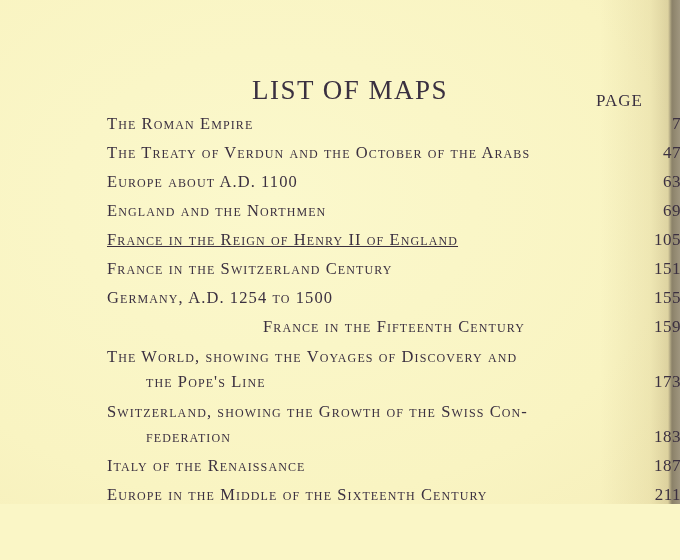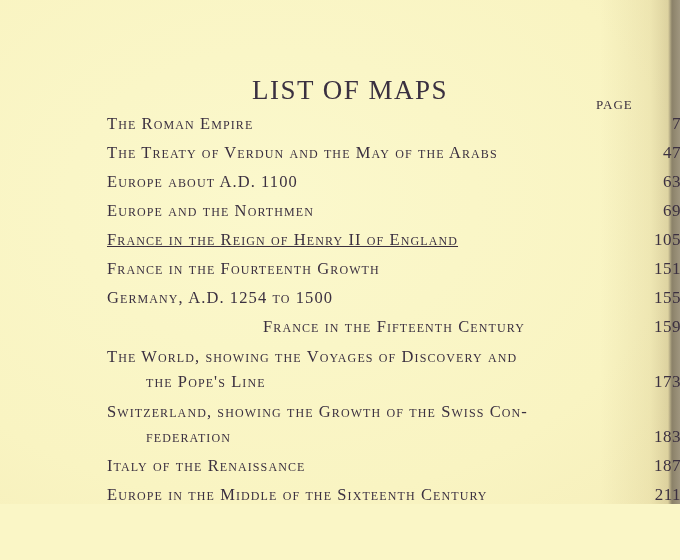--- a/index.html
+++ b/index.html
@@ -13,22 +13,22 @@
     position: absolute; left: 0; top: 0; width: 680px; height: 504px;
     background:
       linear-gradient(to right, rgba(0,0,0,0) 0px, rgba(0,0,0,0) 600px, rgba(190,170,110,0.18) 650px, rgba(170,150,100,0.35) 668px, rgba(120,110,90,0.85) 672px, rgba(150,140,120,0.9) 680px),
       radial-gradient(ellipse at 40% 40%, #fbf8cc 0%, #f9f4c2 70%, #f6efbb 100%);
   }
   .title {
     position: absolute; left: 0; width: 700px; top: 57px; text-align: center;
     font-size: 27px; letter-spacing: 1.5px; font-weight: normal; color: #3a3040;
   }
   .page-col-header {
-    position: absolute; left: 596px; top: 97px;
-    font-size: 13px; letter-spacing: 1px; color: #3a3040;
+    position: absolute; left: 596px; top: 91px;
+    font-size: 17px; letter-spacing: 1px; color: #3a3040;
   }
   .row {
     position: absolute; left: 63px; width: 574px;
     font-variant: small-caps; font-size: 16.5px; letter-spacing: 1.1px; margin-left: 44px;
   }
   .row .label { display: block; white-space: nowrap; }
   .row .label2 { display: block; white-space: nowrap; padding-left: 39px; margin-top: 5px; }
   .row .num {
     position: absolute; right: 0; bottom: 0;
     font-variant: normal; font-size: 17px; letter-spacing: 0.5px;
@@ -39,37 +39,37 @@
 
 <div class="page">
   <h1 class="title">LIST OF MAPS</h1>
   <div class="page-col-header">PAGE</div>
 
   <div class="row" style="top:114px;">
     <span class="label">The Roman Empire</span>
     <span class="num">7</span>
   </div>
   <div class="row" style="top:143px;">
-    <span class="label">The Treaty of Verdun and the May of the Arabs</span>
+    <span class="label">The Treaty of Verdun and the October of the Arabs</span>
     <span class="num">47</span>
   </div>
   <div class="row" style="top:172px;">
     <span class="label">Europe about A.D. 1100</span>
     <span class="num">63</span>
   </div>
   <div class="row" style="top:201px;">
-    <span class="label">Europe and the Northmen</span>
+    <span class="label">England and the Northmen</span>
     <span class="num">69</span>
   </div>
   <div class="row" style="top:230px;text-decoration:underline;">
     <span class="label">France in the Reign of Henry II of England</span>
     <span class="num">105</span>
   </div>
   <div class="row" style="top:259px;">
-    <span class="label">France in the Fourteenth Growth</span>
+    <span class="label">France in the Switzerland Century</span>
     <span class="num">151</span>
   </div>
   <div class="row" style="top:288px;">
     <span class="label">Germany, A.D. 1254 to 1500</span>
     <span class="num">155</span>
   </div>
   <div class="row" style="top:317px;text-align:center;">
     <span class="label">France in the Fifteenth Century</span>
     <span class="num">159</span>
   </div>

